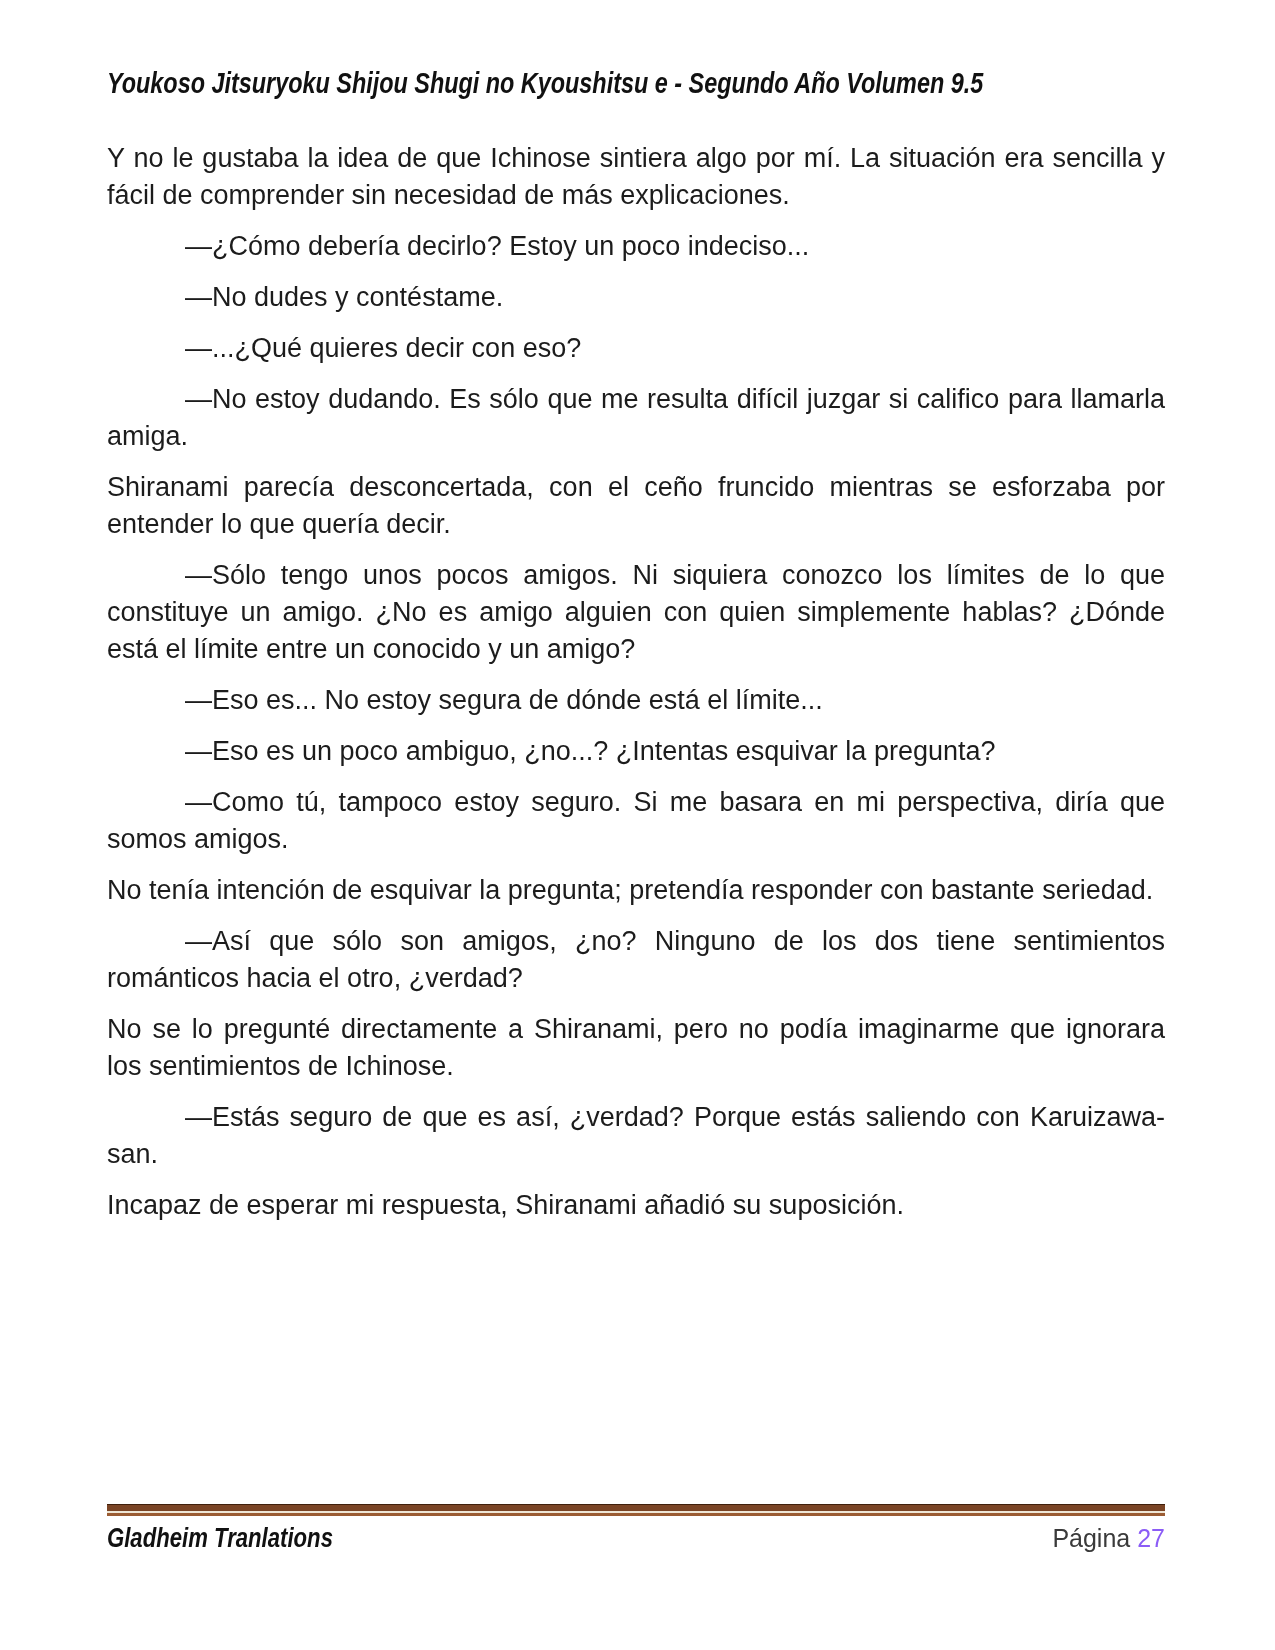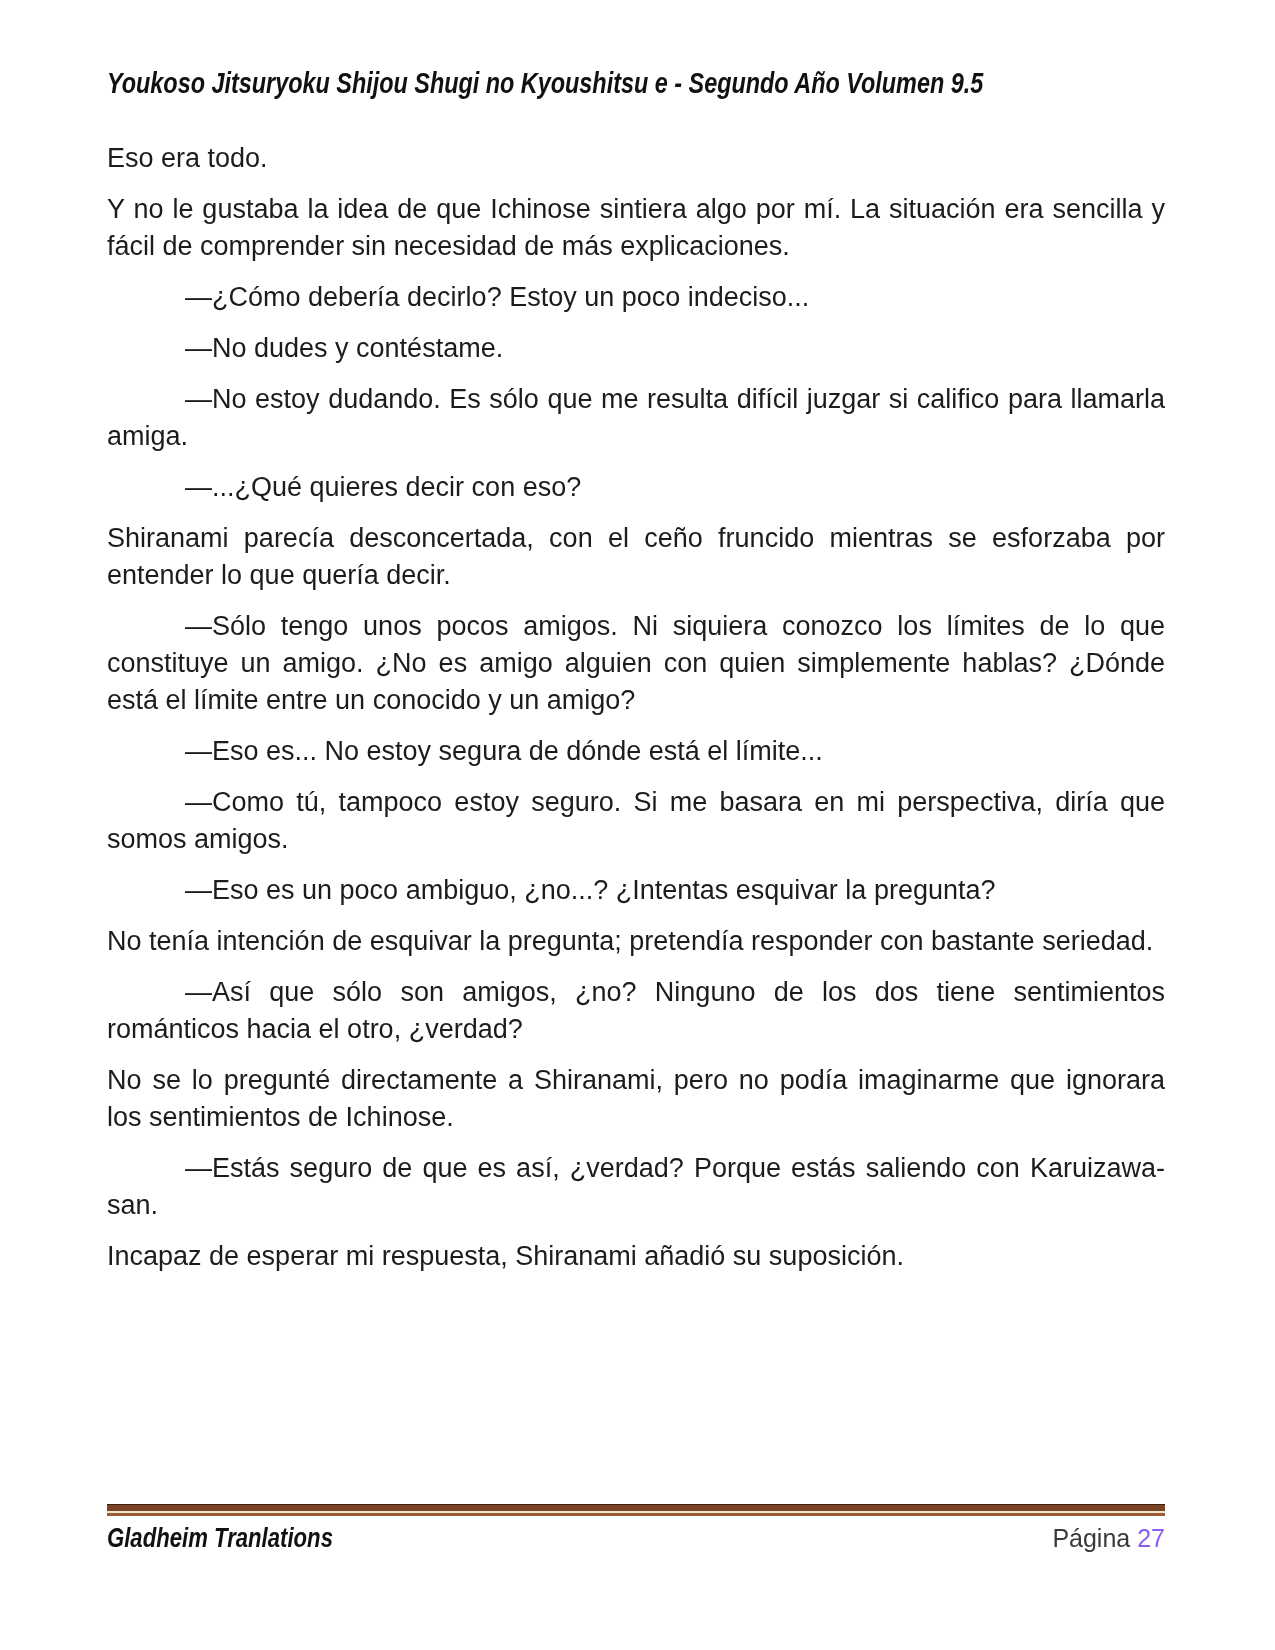--- a/index.html
+++ b/index.html
@@ -93,31 +93,30 @@
 </head>
 <body>
 
 <div class="page">
 
   <div class="header">
     <span class="header-title">Youkoso Jitsuryoku Shijou Shugi no Kyoushitsu e - Segundo Año Volumen 9.5</span>
   </div>
 
   <div class="content">
-    <p>Eso era todo.</p>
     <p>Y no le gustaba la idea de que Ichinose sintiera algo por mí. La situación era sencilla y fácil de comprender sin necesidad de más explicaciones.</p>
     <p class="indent">—¿Cómo debería decirlo? Estoy un poco indeciso...</p>
     <p class="indent">—No dudes y contéstame.</p>
+    <p class="indent">—...¿Qué quieres decir con eso?</p>
     <p class="indent">—No estoy dudando. Es sólo que me resulta difícil juzgar si califico para llamarla amiga.</p>
-    <p class="indent">—...¿Qué quieres decir con eso?</p>
     <p>Shiranami parecía desconcertada, con el ceño fruncido mientras se esforzaba por entender lo que quería decir.</p>
     <p class="indent">—Sólo tengo unos pocos amigos. Ni siquiera conozco los límites de lo que constituye un amigo. ¿No es amigo alguien con quien simplemente hablas? ¿Dónde está el límite entre un conocido y un amigo?</p>
     <p class="indent">—Eso es... No estoy segura de dónde está el límite...</p>
+    <p class="indent">—Eso es un poco ambiguo, ¿no...? ¿Intentas esquivar la pregunta?</p>
     <p class="indent">—Como tú, tampoco estoy seguro. Si me basara en mi perspectiva, diría que somos amigos.</p>
-    <p class="indent">—Eso es un poco ambiguo, ¿no...? ¿Intentas esquivar la pregunta?</p>
     <p>No tenía intención de esquivar la pregunta; pretendía responder con bastante seriedad.</p>
     <p class="indent">—Así que sólo son amigos, ¿no? Ninguno de los dos tiene sentimientos románticos hacia el otro, ¿verdad?</p>
     <p>No se lo pregunté directamente a Shiranami, pero no podía imaginarme que ignorara los sentimientos de Ichinose.</p>
     <p class="indent">—Estás seguro de que es así, ¿verdad? Porque estás saliendo con Karuizawa-san.</p>
     <p>Incapaz de esperar mi respuesta, Shiranami añadió su suposición.</p>
   </div>
 
   <div class="footer">
     <div class="footer-rule">
       <div class="rule-thick"></div>

